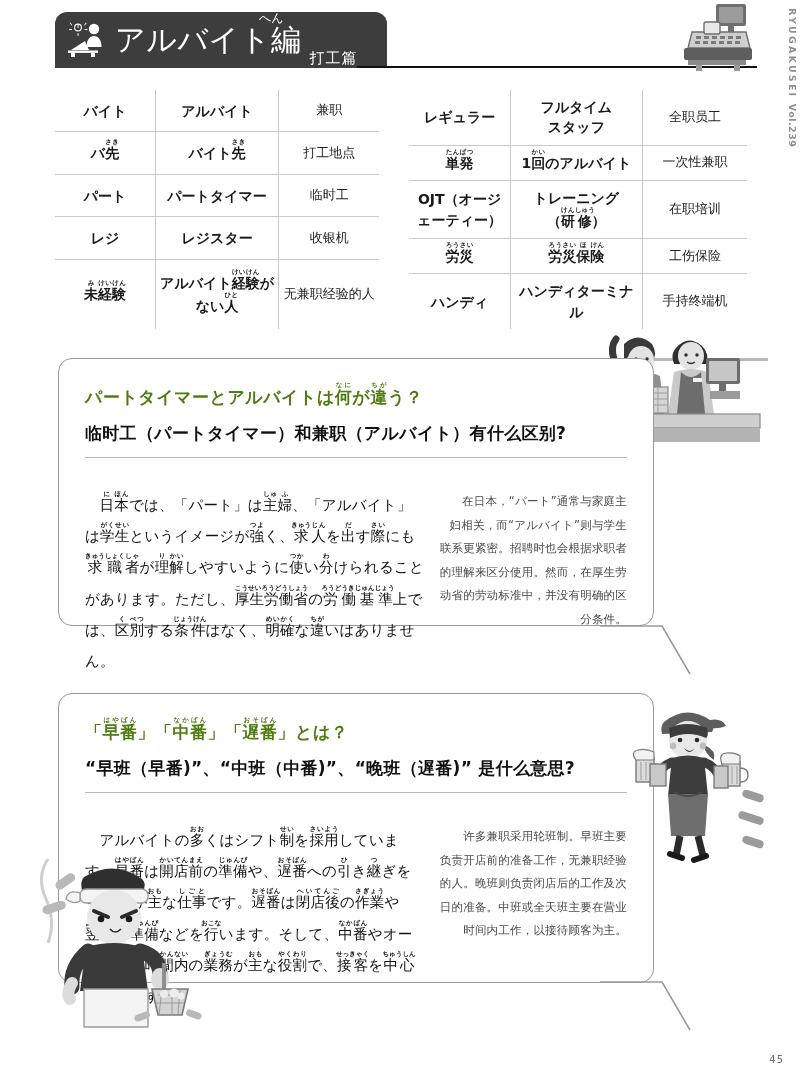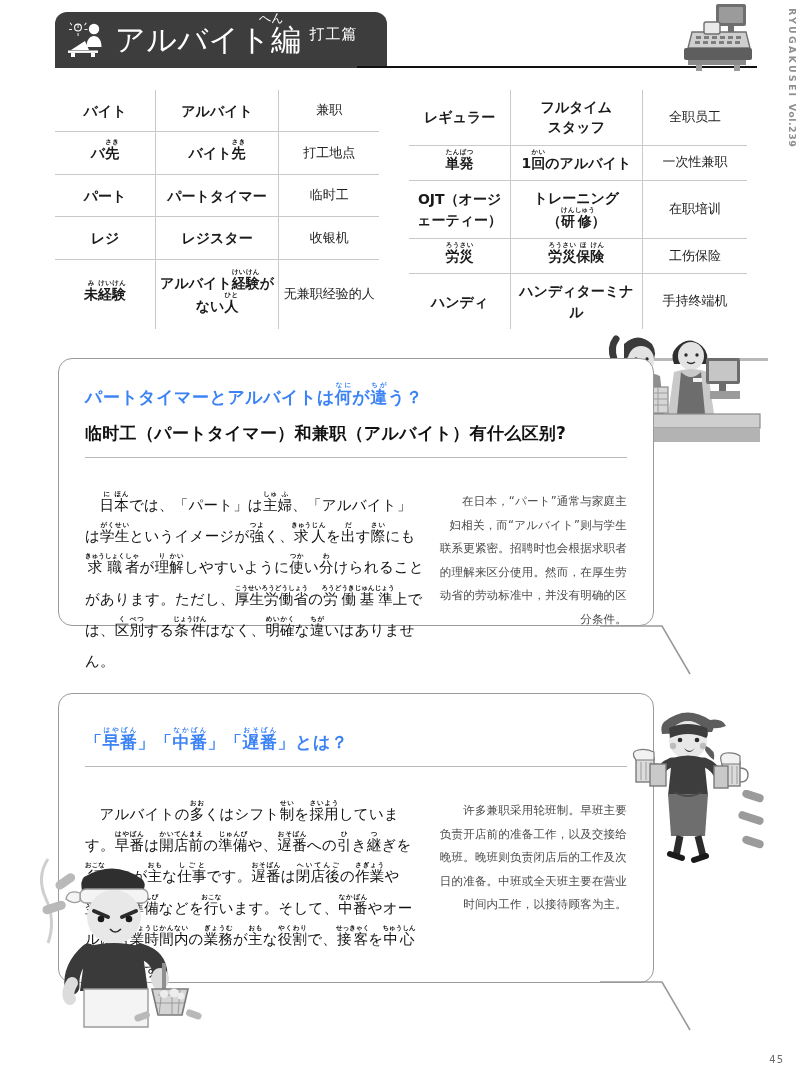--- a/index.html
+++ b/index.html
@@ -38,21 +38,21 @@
     color: #ffffff; font-size: 30px; font-weight: 400;
     letter-spacing: 0.5px; position: relative; line-height: 1;
     font-family: "DejaVu Sans","Liberation Sans",sans-serif;
   }
   .plate-ruby {
     position: absolute; right: 18px; top: -13px;
     font-size: 12px; color: #ffffff; letter-spacing: 0;
   }
   .plate-sub {
     color: #ffffff; font-size: 15px; margin-left: 8px;
-    align-self: flex-end; padding-bottom: 24px; letter-spacing: 1px;
+    align-self: flex-end; padding-bottom: 0; letter-spacing: 1px;
   }
   .header-rule {
     position: absolute; left: 357px; top: 66px;
     width: 400px; height: 2px; background: #111;
   }
   .register-art { position: absolute; right: 42px; top: 2px; width: 96px; height: 72px; }
 
   
   .tables { position: absolute; left: 55px; top: 90px; width: 692px; display: flex; gap: 30px; }
   .term-table { border-collapse: collapse; table-layout: fixed; }
@@ -82,21 +82,21 @@
   rt { font-size: 6.5px; font-weight: 600; line-height: 1; letter-spacing: 0; }
 
   
   .qa {
     position: absolute;
     border: 1.6px solid #9a9a9a;
     border-radius: 14px;
     background: #fff;
   }
   .qa-title {
-    font-size: 17px; font-weight: 700; color: #3b82f6; letter-spacing: .5px;
+    font-size: 17px; font-weight: 700; color: #4d7c0f; letter-spacing: .5px;
   }
   .qa-sub {
     font-size: 17px; font-weight: 700; color: #111; margin-top: 13px; letter-spacing: .3px;
   }
   .qa-divider { height: 1px; background: #b9b9b9; margin: 12px 0 0 0; }
   .qa-body { display: flex; gap: 14px; margin-top: 32px; }
   .jp-text {
     font-size: 14.5px; line-height: 2.15; color: #111; letter-spacing: .2px;
     text-indent: 1em;
   }
@@ -421,30 +421,31 @@
       <circle cx="148" cy="138" r="4.5" fill="#ededed"></circle>
       <circle cx="155" cy="141" r="3.5" fill="#ededed"></circle>
 
     <g fill="#b9b9b9">
       <rect x="108" y="158" width="16" height="7" rx="3.5" transform="rotate(-20 116 161)"></rect>
       <rect x="160" y="156" width="16" height="7" rx="3.5" transform="rotate(20 168 159)"></rect>
     </g>
   </svg>
 </span>
 
-<div class="qa" style="left:58px; top:693px; width:596px; height:290px; padding:32px 26px 0 26px;">
+<div class="qa" style="left:58px; top:693px; width:596px; height:290px; padding:22px 26px 0 26px;">
   <div class="qa-title">
     「<ruby>早番<rt>はやばん</rt></ruby>」「<ruby>中番<rt>なかばん</rt></ruby>」「<ruby>遅番<rt>おそばん</rt></ruby>」とは？
   </div>
+  <div class="qa-sub">“早班（早番)”、“中班（中番)”、“晚班（遅番)” 是什么意思?</div>
   <div class="qa-divider"></div>
   <div class="qa-body">
     <div class="jp-text" style="width:352px; position:relative; z-index:2;">
       アルバイトの<ruby>多<rt>おお</rt></ruby>くはシフト<ruby>制<rt>せい</rt></ruby>を<ruby>採用<rt>さいよう</rt></ruby>しています。<ruby>早番<rt>はやばん</rt></ruby>は<ruby>開店前<rt>かいてんまえ</rt></ruby>の<ruby>準備<rt>じゅんび</rt></ruby>や、<ruby>遅番<rt>おそばん</rt></ruby>への<ruby>引<rt>ひ</rt></ruby>き<ruby>継<rt>つ</rt></ruby>ぎを<ruby>行<rt>おこな</rt></ruby>うのが<ruby>主<rt>おも</rt></ruby>な<ruby>仕事<rt>しごと</rt></ruby>です。<ruby>遅番<rt>おそばん</rt></ruby>は<ruby>閉店後<rt>へいてんご</rt></ruby>の<ruby>作業<rt>さぎょう</rt></ruby>や<ruby>翌日<rt>よくじつ</rt></ruby>の<ruby>準備<rt>じゅんび</rt></ruby>などを<ruby>行<rt>おこな</rt></ruby>います。そして、<ruby>中番<rt>なかばん</rt></ruby>やオールは<ruby>営業時<rt>えいぎょうじ</rt></ruby><ruby>間内<rt>かんない</rt></ruby>の<ruby>業務<rt>ぎょうむ</rt></ruby>が<ruby>主<rt>おも</rt></ruby>な<ruby>役割<rt>やくわり</rt></ruby>で、<ruby>接客<rt>せっきゃく</rt></ruby>を<ruby>中心<rt>ちゅうしん</rt></ruby>に<ruby>行<rt>おこな</rt></ruby>います。
     </div>
-    <div class="cn-text" style="width:196px; position:relative; z-index:1;">许多兼职采用轮班制。早班主要负责开店前的准备工作，以及交接给晚班。晚班则负责闭店后的工作及次日的准备。中班或全天班主要在营业时间内工作，以接待顾客为主。</div>
+    <div class="cn-text" style="width:196px; position:relative; z-index:1;">许多兼职采用轮班制。早班主要负责开店前的准备工作，无兼职经验的人。晚班则负责闭店后的工作及次日的准备。中班或全天班主要在营业时间内工作，以接待顾客为主。</div>
   </div>
 </div>
 
 <svg class="art" style="left:600px; top:968px;" width="140" height="70">
   <path d="M0 14 L62 14 L90 62" stroke="#9a9a9a" stroke-width="1.6" fill="none"></path>
 </svg>
 
 <div class="page-num">45</div>
 
 </body></html>

